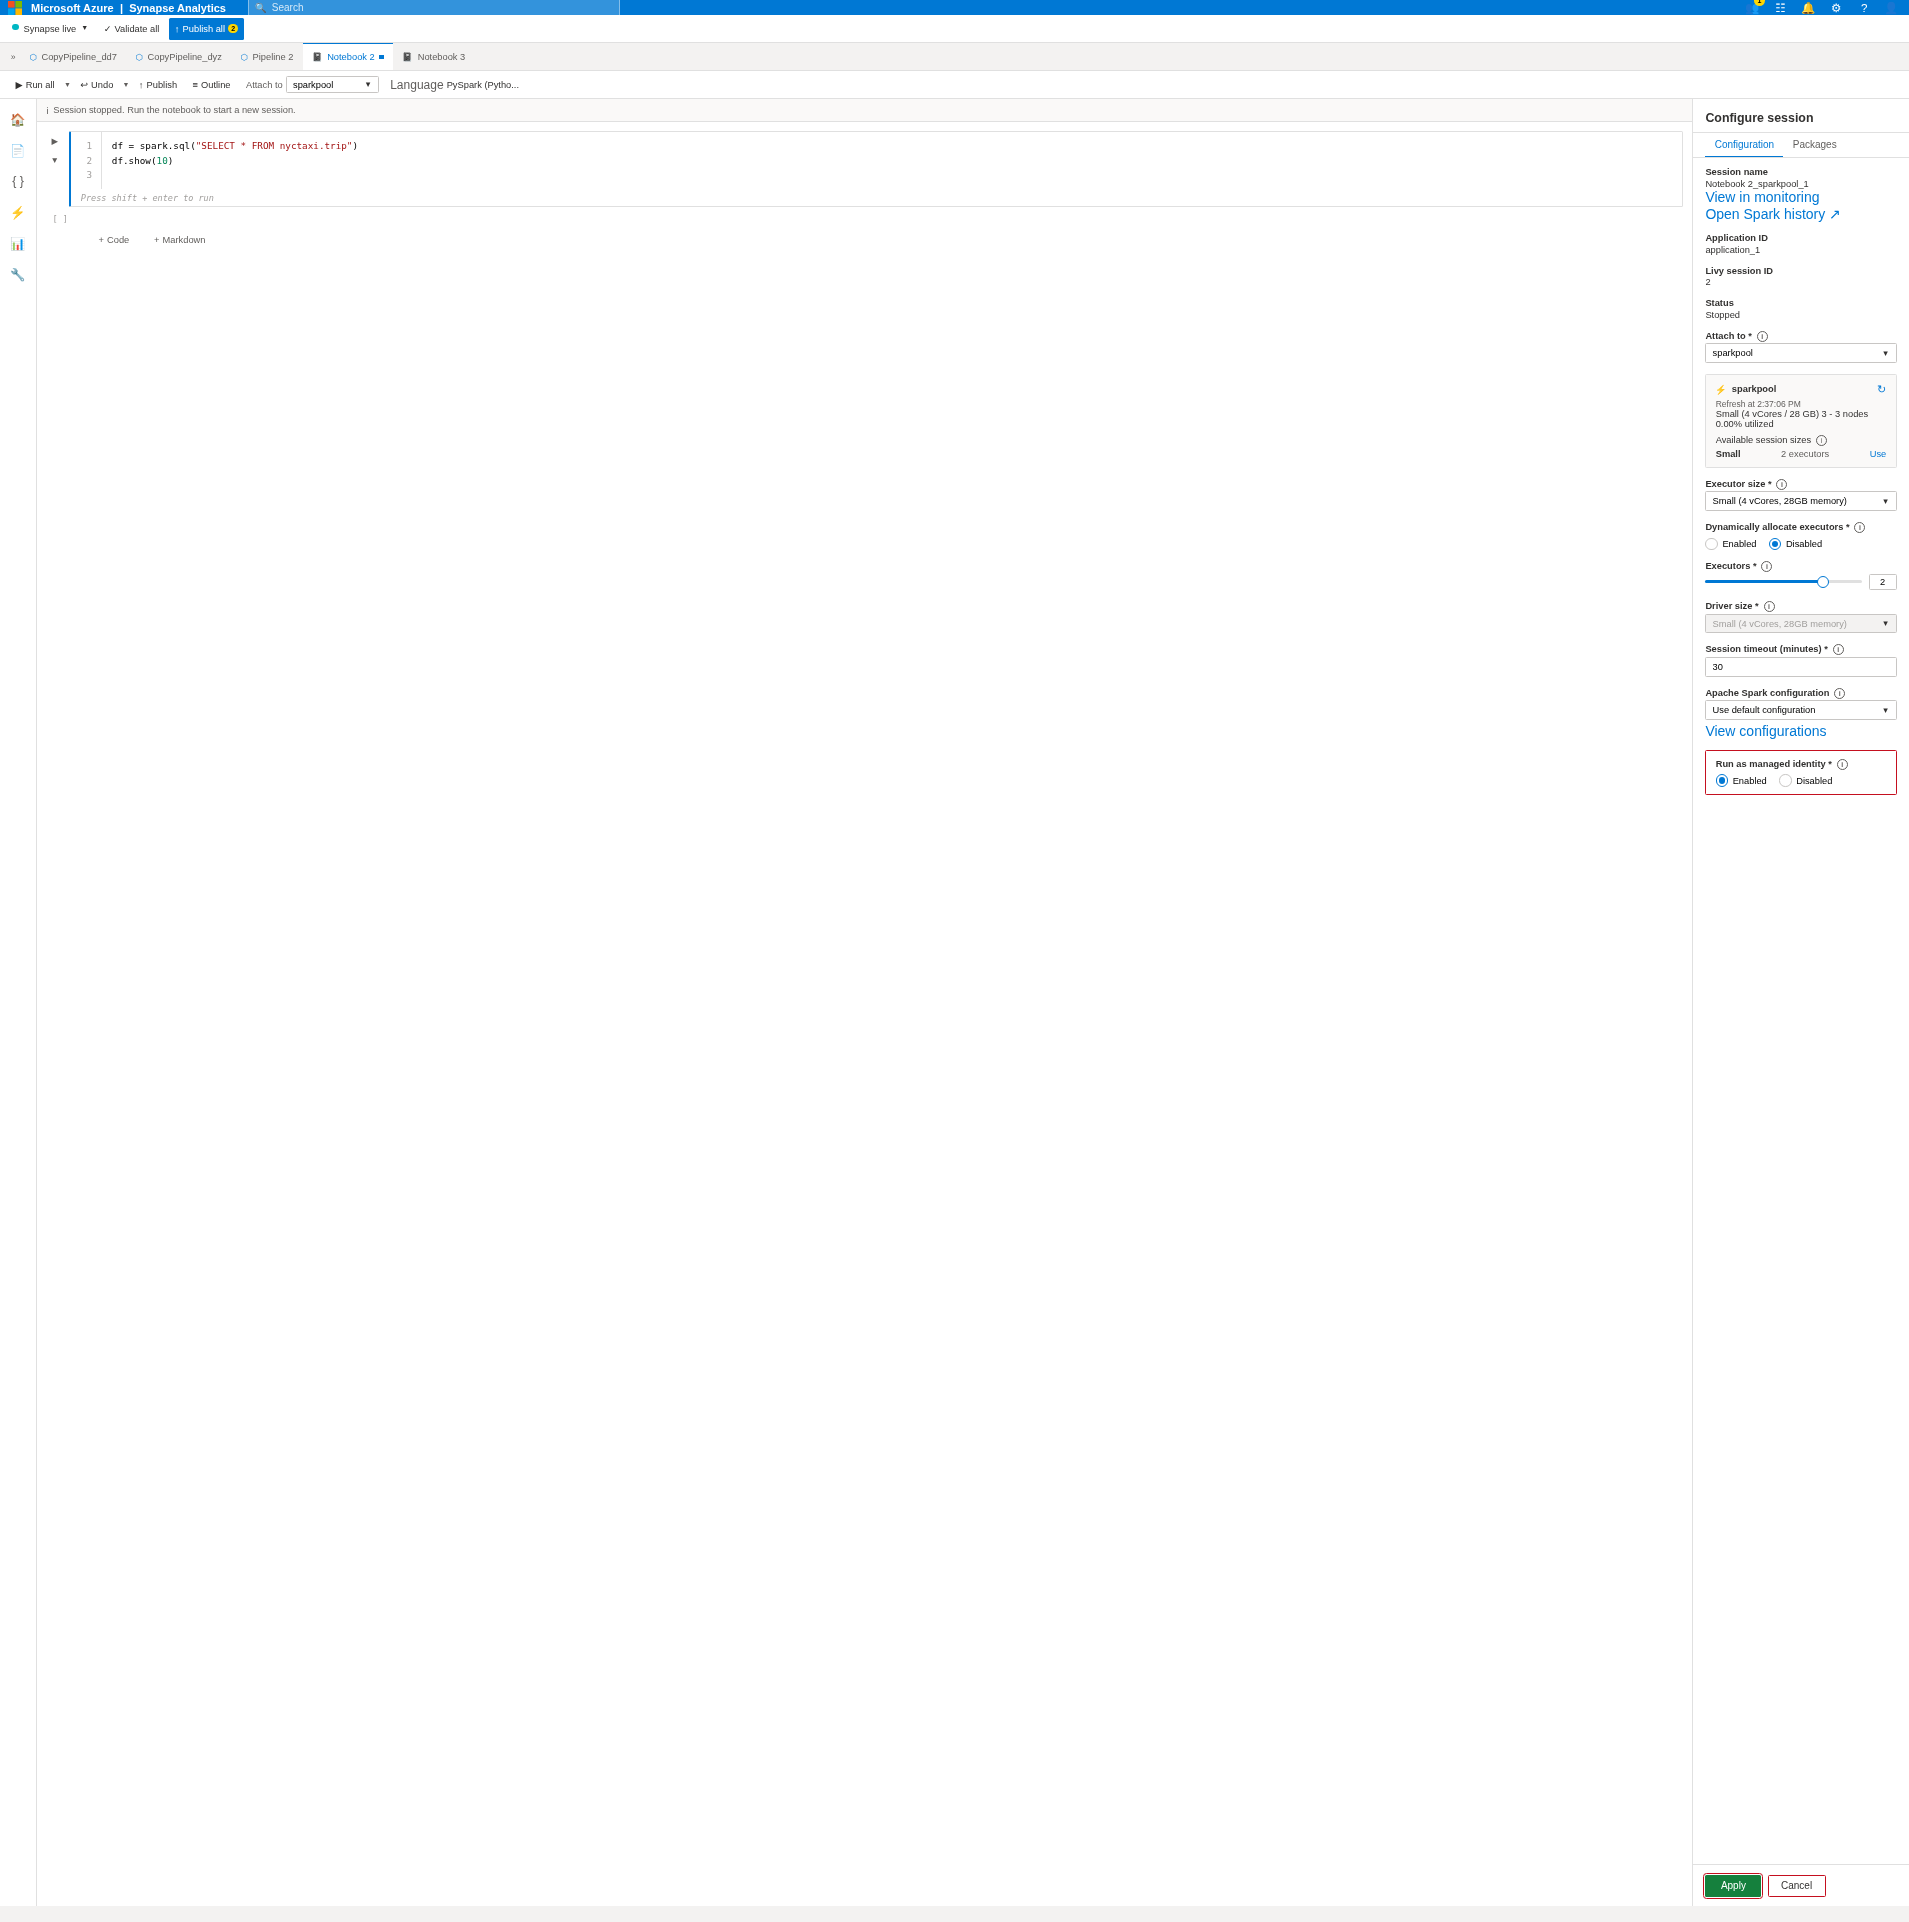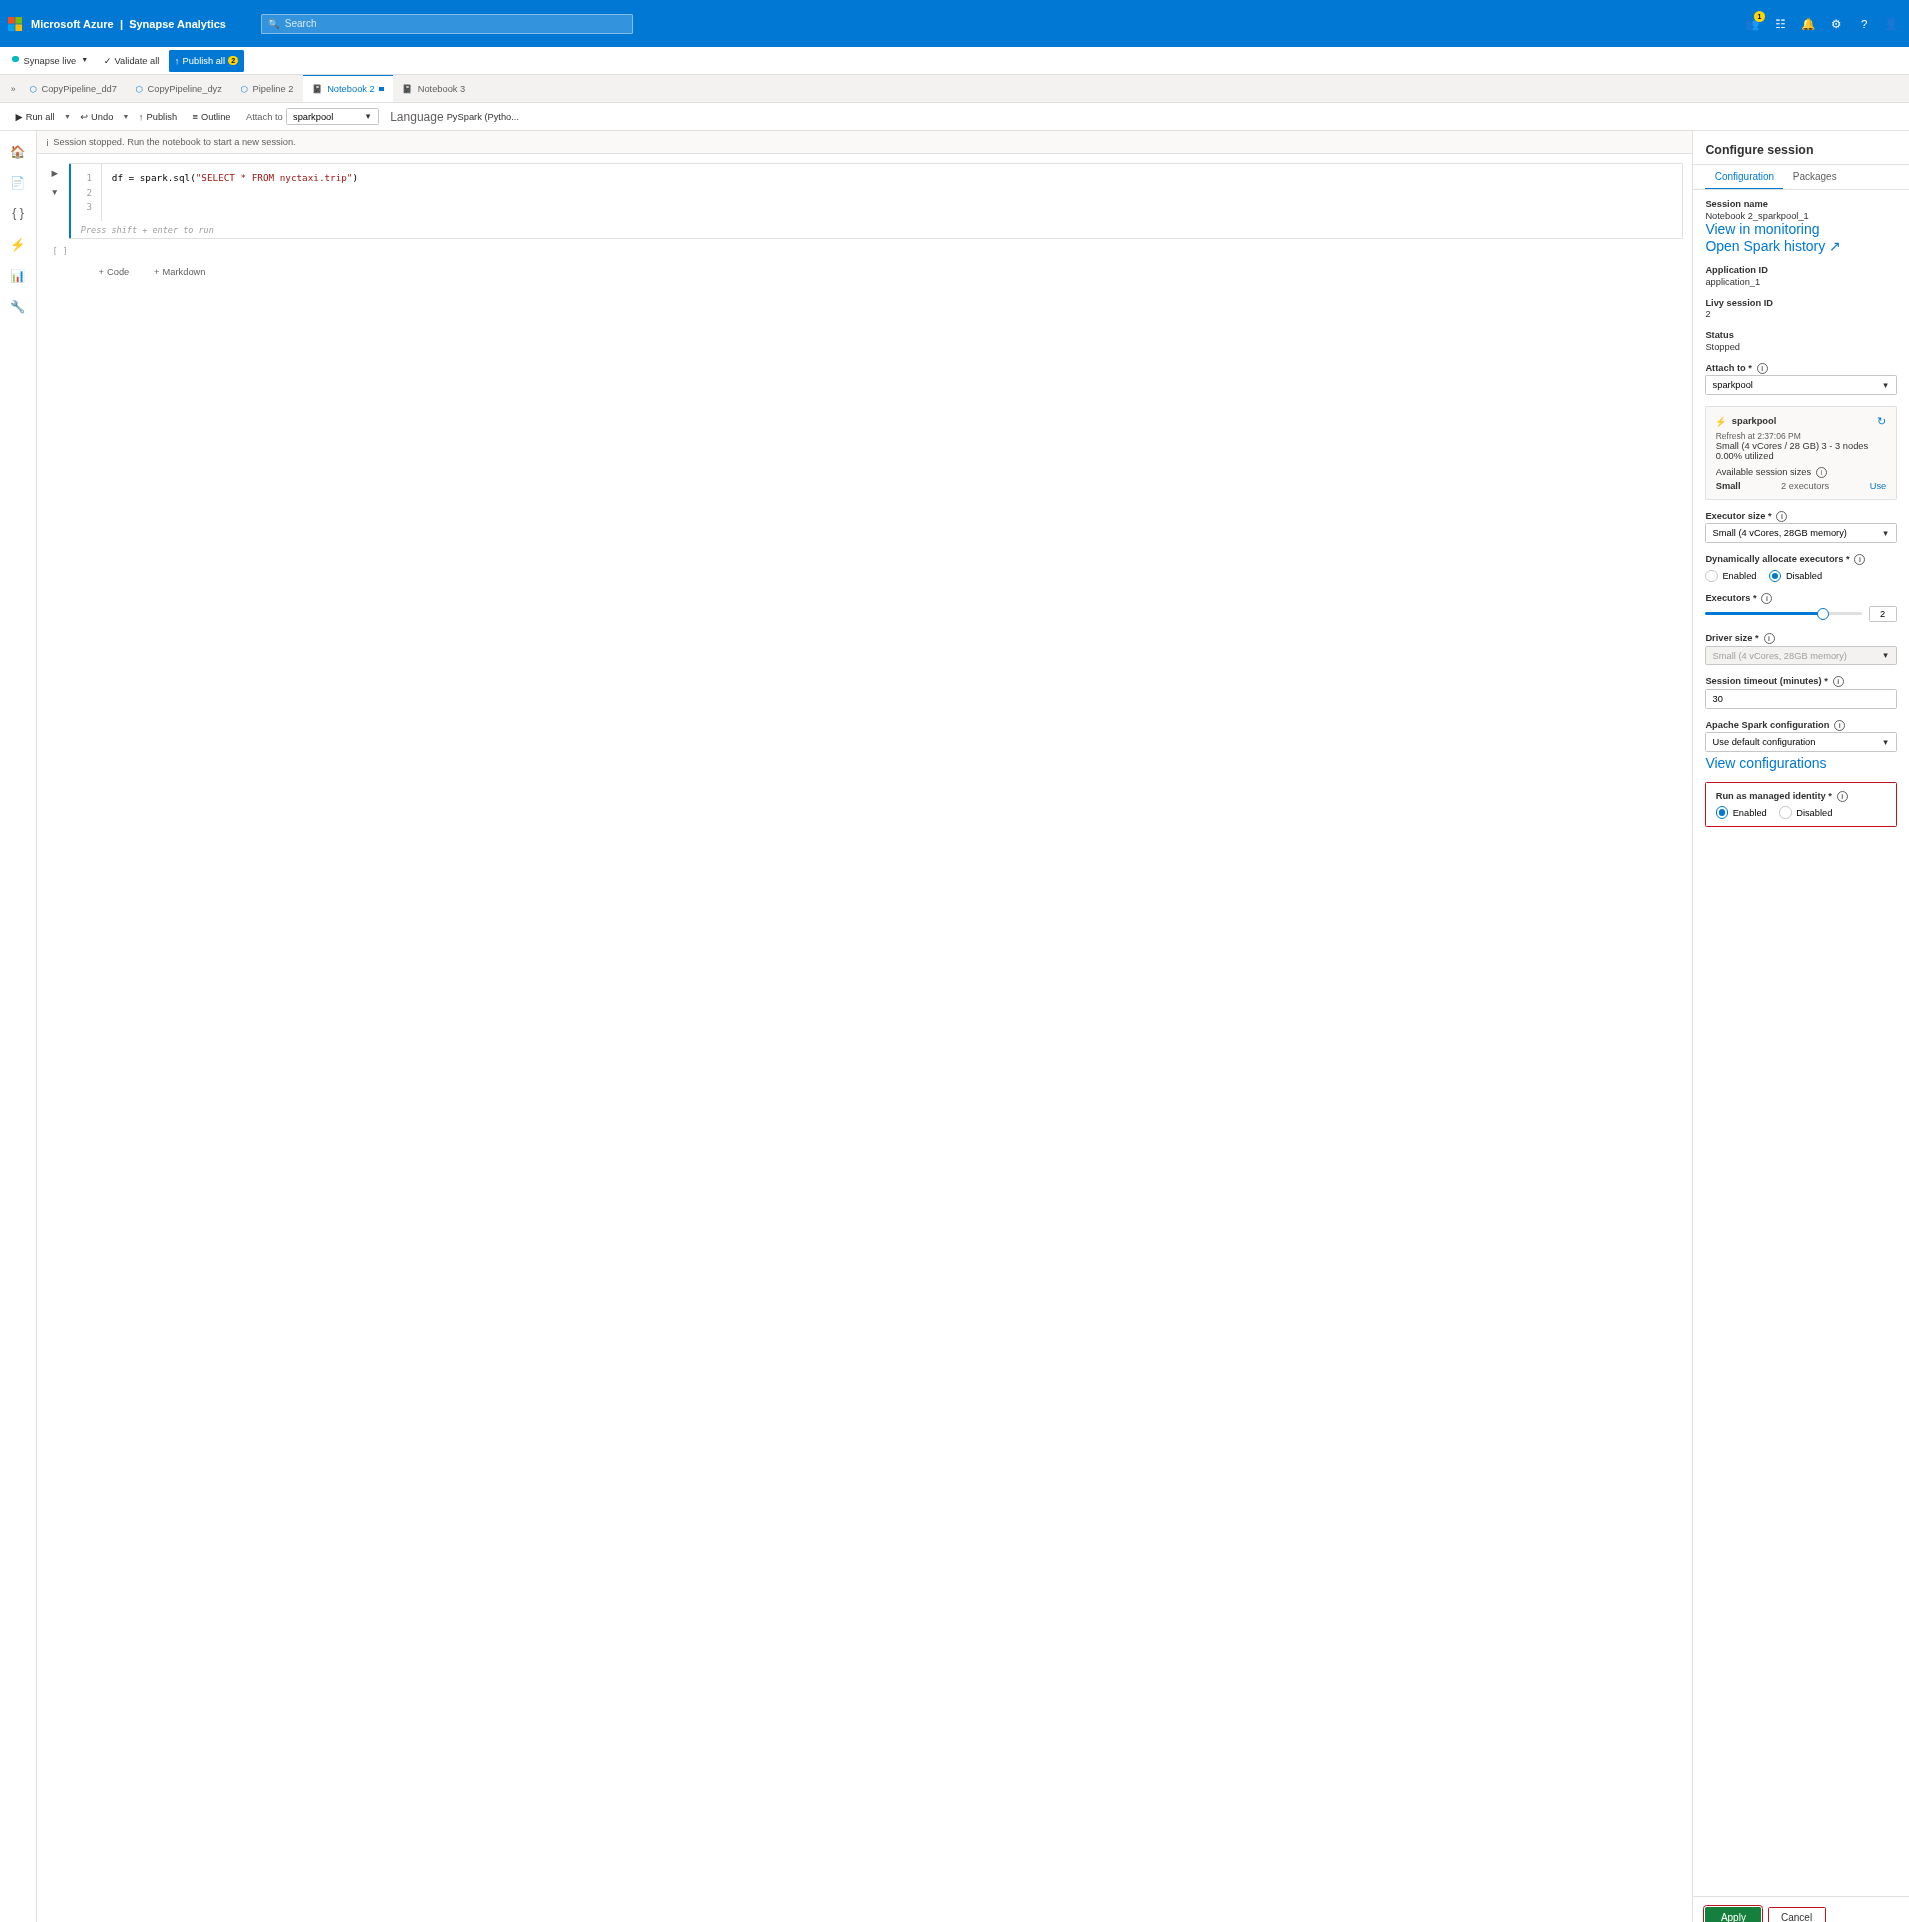--- a/index.html
+++ b/index.html
@@ -3,24 +3,24 @@
   <meta charset="utf-8">
   <style>
     * { box-sizing: border-box; margin: 0; padding: 0; }
     body { font-family: 'Segoe UI', Arial, sans-serif; font-size: 10px; background: #f3f2f1; overflow: hidden; }
 
     
     .top-bar {
       display: flex;
       align-items: center;
       background: #0078d4;
-      height: 47px;
+      height: 15px;
       padding: 0 7.7px;
       color: white;
-      gap: 20px;
+      gap: 7px;
     }
     .top-bar-brand {
       display: flex;
       align-items: center;
       gap: 6.2px;
       font-size: 11px;
       font-weight: 600;
     }
     .search-bar {
       flex: 1;
@@ -768,20 +768,21 @@
         </div>
         <div class="cell-wrapper">
           <div class="cell-gutter">
             <div class="line-numbers">
               <div>1</div>
               <div>2</div>
               <div>3</div>
             </div>
             <div class="cell-code">
               <div><span>df = spark.sql(</span><span class="code-string">"SELECT * FROM nyctaxi.trip"</span><span>)</span></div>
+              <div><span>df.show(</span><span style="color:#09885a;">10</span><span>)</span></div>
             </div>
           </div>
           <div style="padding: 3.1px 9.3px; font-size: 8.5px; color: #a19f9d; font-family: Consolas, monospace;">
             <span class="code-hint">Press shift + enter to run</span>
           </div>
         </div>
       </div>
       <div class="cell-output-tag">[ ]</div>
 
       <div class="add-cell-bar">

